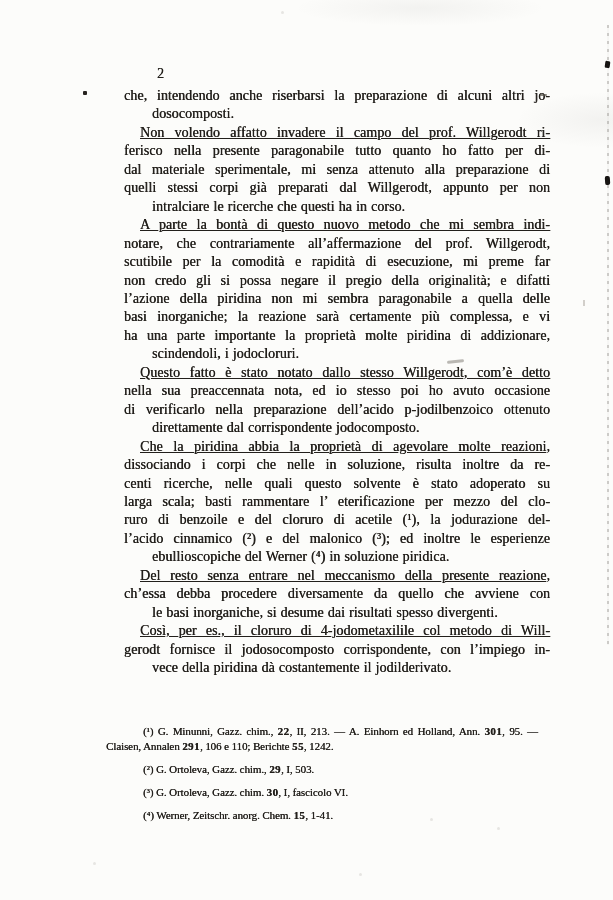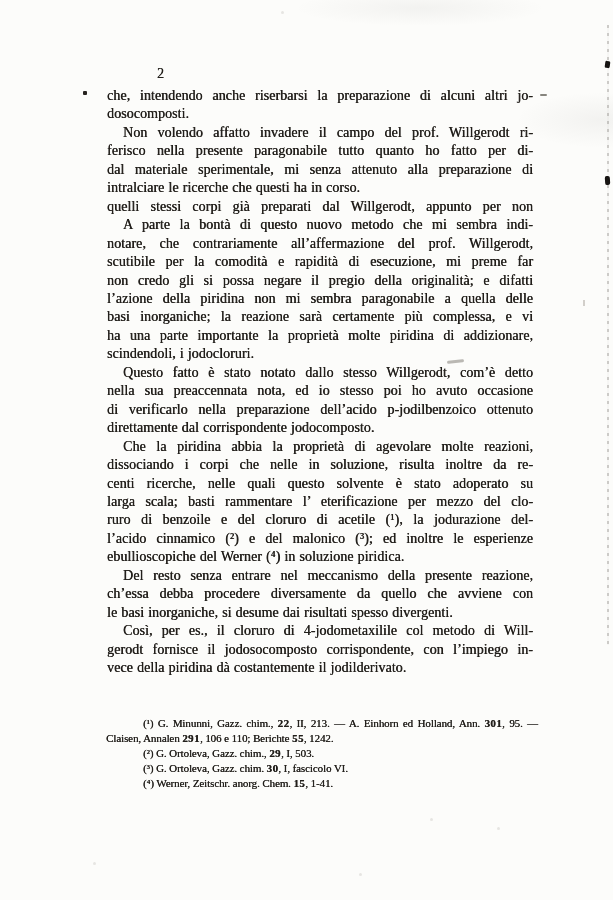--- a/index.html
+++ b/index.html
@@ -19,46 +19,46 @@
       radial-gradient(ellipse 180px 26px at 420px 8px, rgba(60,58,55,0.05), rgba(0,0,0,0) 70%),
       radial-gradient(ellipse 120px 40px at 600px 120px, rgba(60,58,55,0.05), rgba(0,0,0,0) 70%),
       #fcfcfa;
   }
   #pagenum {
     position: absolute; left: 157px; top: 66px;
     font-size: 14px; line-height: 16px;
     text-shadow: 0.3px 0 0 currentColor;
   }
   .text-block {
-    position: absolute; left: 107px; top: 87px; width: 426px;
+    position: absolute; left: 124px; top: 87px; width: 426px;
   }
   .para { margin: 0; padding: 0; }
   .line {
     font-size: 14px;
     line-height: 18.45px;
     letter-spacing: 0.05px;
     word-spacing: 0.5px;
     white-space: nowrap;
     text-align: justify;
     text-align-last: justify;
     text-shadow: 0.35px 0 0 currentColor;
   }
-  .line.lastline { text-align-last: left; }
-  .line.indent { padding-left: 16px; }
+  .line.lastline { text-align-last: left; margin-left: 28px; }
+  .line.indent { padding-left: 16px; text-decoration: underline; }
   .footnotes {
     position: absolute; left: 106px; top: 716px; width: 432px;
   }
   .fn-line {
     font-size: 11px;
     line-height: 14.9px;
     letter-spacing: -0.1px;
     white-space: nowrap;
     text-shadow: 0.25px 0 0 currentColor;
   }
-  .fn-line.indent { padding-left: 37px; }
+  .fn-line.indent { padding-left: 37px; margin-top: 8px; }
   .fn-line.justify { text-align: justify; text-align-last: justify; }
   .fn-line b { font-weight: bold; letter-spacing: 0.4px; }
 
   
   .artifact { position: absolute; pointer-events: none; }
   #art-edge-line {
     left: 607px; top: 25px; width: 2px; height: 620px;
     background: repeating-linear-gradient(180deg,
       rgba(95,90,84,0.50) 0 3px,
       rgba(95,90,84,0.06) 3px 8px);
@@ -92,22 +92,22 @@
 
   <main class="text-block">
       <div class="para">
         <div class="line">che, intendendo anche riserbarsi la preparazione di alcuni altri jo-</div>
         <div class="line lastline">dosocomposti.</div>
       </div>
       <div class="para">
         <div class="line indent">Non volendo affatto invadere il campo del prof. Willgerodt ri-</div>
         <div class="line">ferisco nella presente paragonabile tutto quanto ho fatto per di-</div>
         <div class="line">dal materiale sperimentale, mi senza attenuto alla preparazione di</div>
+        <div class="line">quelli stessi corpi già preparati dal Willgerodt, appunto per non</div>
         <div class="line lastline">intralciare le ricerche che questi ha in corso.</div>
-        <div class="line">quelli stessi corpi già preparati dal Willgerodt, appunto per non</div>
       </div>
       <div class="para">
         <div class="line indent">A parte la bontà di questo nuovo metodo che mi sembra indi-</div>
         <div class="line">notare, che contrariamente all’affermazione del prof. Willgerodt,</div>
         <div class="line">scutibile per la comodità e rapidità di esecuzione, mi preme far</div>
         <div class="line">non credo gli si possa negare il pregio della originalità; e difatti</div>
         <div class="line">l’azione della piridina non mi sembra paragonabile a quella delle</div>
         <div class="line">basi inorganiche; la reazione sarà certamente più complessa, e vi</div>
         <div class="line">ha una parte importante la proprietà molte piridina di addizionare,</div>
         <div class="line lastline">scindendoli, i jodocloruri.</div>

